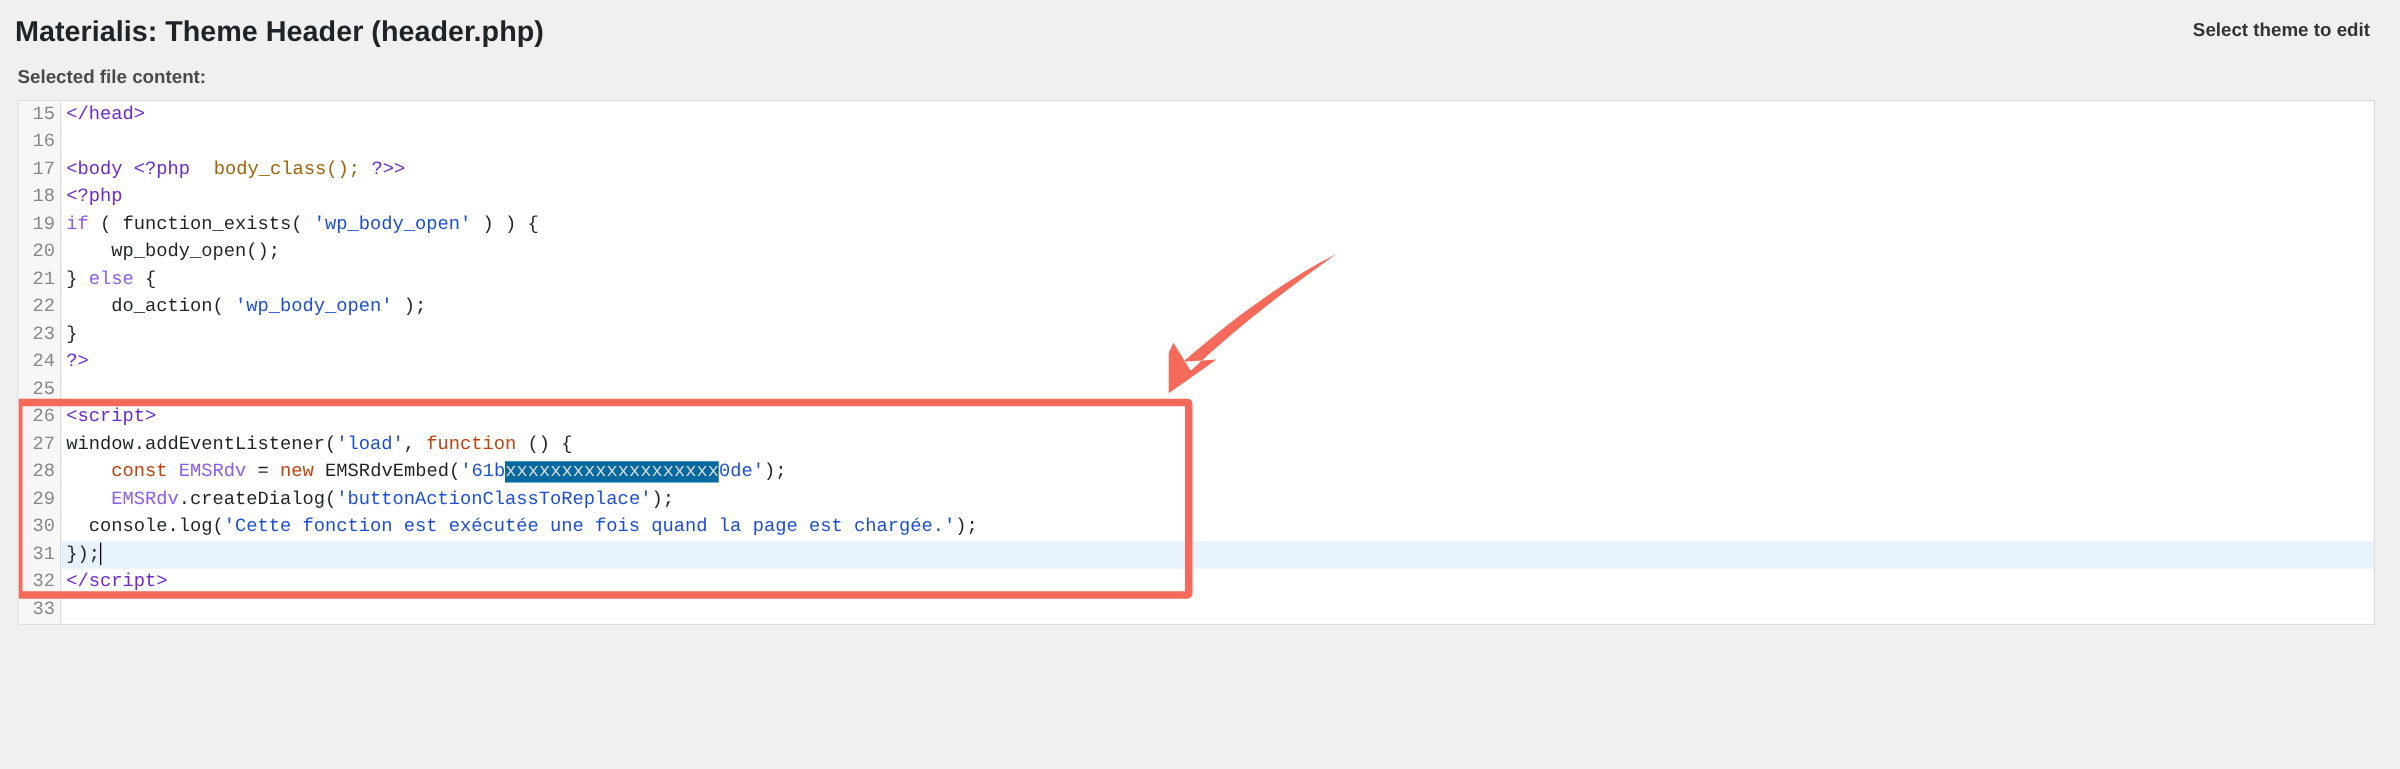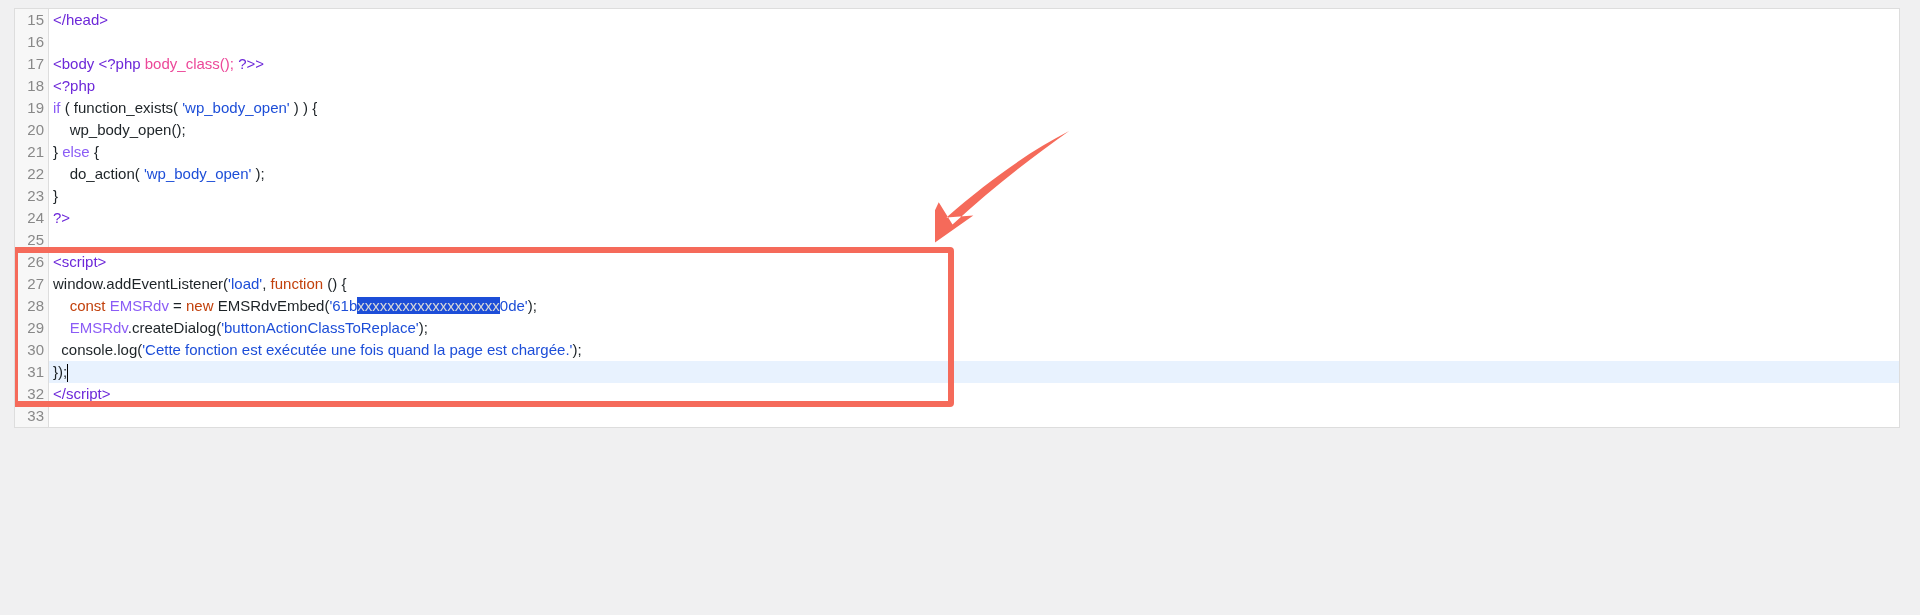--- a/index.html
+++ b/index.html
@@ -15,62 +15,67 @@
   .select-link { font-size: 15px; font-weight: 600; color: #333; padding-top: 8px; padding-right: 4px; cursor: pointer; }
   .sel-label { font-size: 15px; font-weight: 700; color: #4a4a4a; margin: 0 0 10px 2px; }
   .editor-box {
     background: #fff;
     border: 1px solid #ddd;
     margin-left: 2px;
     position: relative;
     overflow: hidden;
   }
   .editor {
-    font-family: Liberation Sans, sans-serif;
+    font-family: Liberation Mono, monospace;
     font-size: 15px;
     line-height: 22px;
     white-space: pre;
   }
   .line { display: flex; align-items: stretch; }
   .gutter {
     width: 34px;
     min-width: 34px;
     text-align: right;
     color: #888;
     background: #f7f7f7;
     border-right: 1px solid #ddd;
     padding-right: 4px;
     user-select: none;
   }
   .code { padding-left: 4px; flex: 1; min-height: 22px; }
   .active .code { background: #e8f2fe; }
   .tag { color: #6d28d9; }
   .kw  { color: #8b5cf6; }
-  .attr{ color: #ec4899; }
+  .attr{ color: #a16207; margin-left: 10px; }
   .str { color: #1d4ed8; }
   .fn  { color: #c2410c; }
   .var { color: #8b5cf6; }
-  .redacted { background: #1d4ed8; color: #d8d8d8; }
+  .redacted { background: #0369a1; color: #d8d8d8; }
   .highlight-box {
     position: absolute;
     border: 6px solid #f56a5a;
     border-radius: 4px;
     pointer-events: none;
   }
   .arrow {
     position: absolute;
     pointer-events: none;
   }
   .cursor-bar { display:inline-block; width:1px; height:18px; background:#000; vertical-align:middle; }
 </style>
 </head>
 <body>
 
 <div class="wrap">
+  <div class="topbar">
+    <h1 class="page-title">Materialis: Theme Header (header.php)</h1>
+    <div class="select-link">Select theme to edit</div>
+  </div>
 
+  <div class="sel-label">Selected file content:</div>
 
   <div class="editor-box">
     <div class="editor" id="editor"><div class="line"><div class="gutter">15</div><div class="code"><span class="tag">&lt;/head&gt;</span></div></div><div class="line"><div class="gutter">16</div><div class="code"></div></div><div class="line"><div class="gutter">17</div><div class="code"><span class="tag">&lt;body</span> <span class="tag">&lt;?php</span> <span class="attr">body_class();</span> <span class="tag">?&gt;&gt;</span></div></div><div class="line"><div class="gutter">18</div><div class="code"><span class="tag">&lt;?php</span></div></div><div class="line"><div class="gutter">19</div><div class="code"><span class="kw">if</span> ( function_exists( <span class="str">'wp_body_open'</span> ) ) {</div></div><div class="line"><div class="gutter">20</div><div class="code">    wp_body_open();</div></div><div class="line"><div class="gutter">21</div><div class="code">} <span class="kw">else</span> {</div></div><div class="line"><div class="gutter">22</div><div class="code">    do_action( <span class="str">'wp_body_open'</span> );</div></div><div class="line"><div class="gutter">23</div><div class="code">}</div></div><div class="line"><div class="gutter">24</div><div class="code"><span class="tag">?&gt;</span></div></div><div class="line"><div class="gutter">25</div><div class="code"></div></div><div class="line"><div class="gutter">26</div><div class="code"><span class="tag">&lt;script&gt;</span></div></div><div class="line"><div class="gutter">27</div><div class="code">window.addEventListener(<span class="str">'load'</span>, <span class="fn">function</span> () {</div></div><div class="line"><div class="gutter">28</div><div class="code">    <span class="fn">const</span> <span class="var">EMSRdv</span> = <span class="fn">new</span> EMSRdvEmbed(<span class="str">'61b</span><span class="redacted">xxxxxxxxxxxxxxxxxxx</span><span class="str">0de'</span>);</div></div><div class="line"><div class="gutter">29</div><div class="code">    <span class="var">EMSRdv</span>.createDialog(<span class="str">'buttonActionClassToReplace'</span>);</div></div><div class="line"><div class="gutter">30</div><div class="code">  console.log(<span class="str">'Cette fonction est exécutée une fois quand la page est chargée.'</span>);</div></div><div class="line active"><div class="gutter">31</div><div class="code">});<span class="cursor-bar"></span></div></div><div class="line"><div class="gutter">32</div><div class="code"><span class="tag">&lt;/script&gt;</span></div></div><div class="line"><div class="gutter">33</div><div class="code"></div></div></div>
     <div class="highlight-box" id="hl" style="top: 238px; left: -3px; width: 942px; height: 160px;"></div>
     <svg class="arrow" id="arrow" width="220" height="220" style="top: 70px; left: 920px;">
       <g fill="#f56a5a" transform="translate(20,15) rotate(18)">
         <path d="M120 0 C 90 30, 60 70, 30 120 L 55 110 L 10 170 L 18 108 L 38 125 C 64 78, 92 38, 120 0 Z"></path>
       </g>
     </svg>
   </div>

